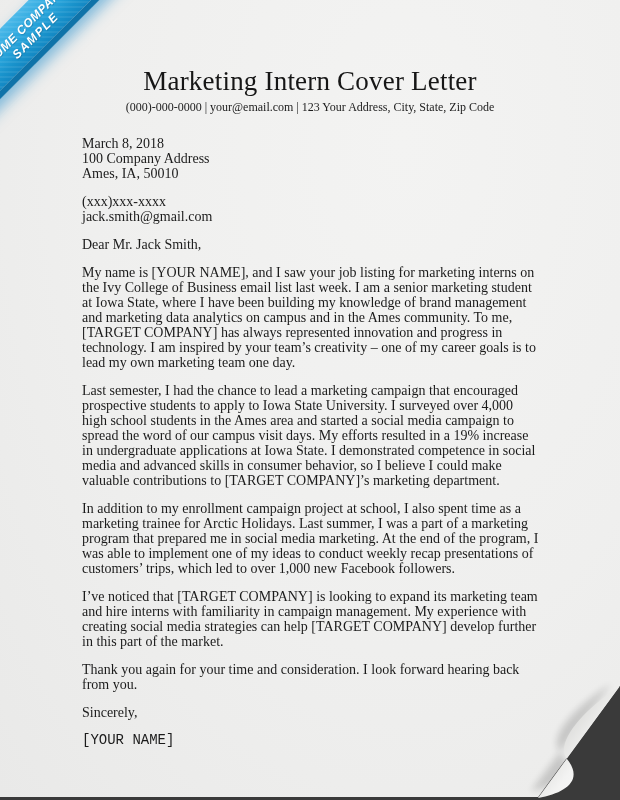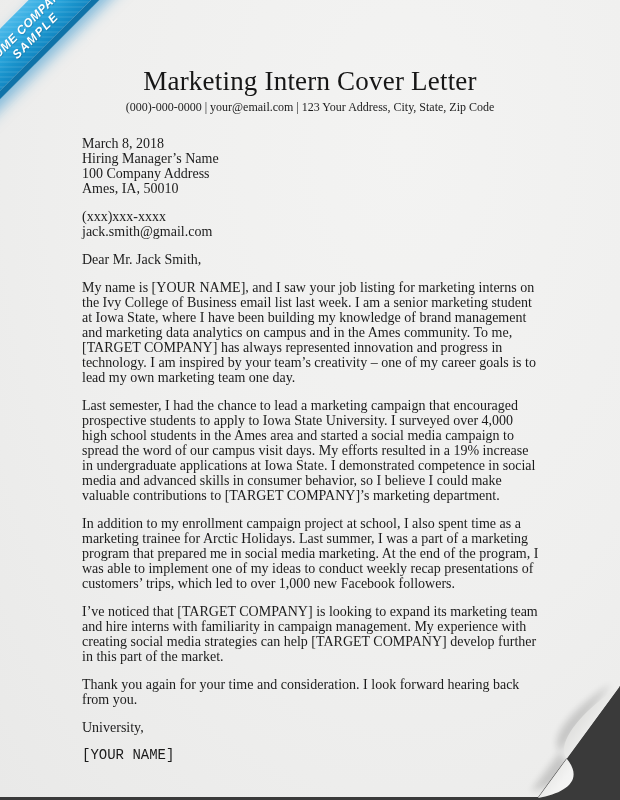--- a/index.html
+++ b/index.html
@@ -91,39 +91,38 @@
 
     <div class="doc-header">
       <h1 class="doc-title">Marketing Intern Cover Letter</h1>
       <div class="doc-contact">(000)-000-0000 | your@email.com | 123 Your Address, City, State, Zip Code</div>
     </div>
 
     <div class="doc-body">
 
       <div class="block">
         <div class="line">March 8, 2018</div>
-        <div class="line">Hiring Manager’s Name</div>
         <div class="line">100 Company Address</div>
         <div class="line">Ames, IA, 50010</div>
       </div>
 
       <div class="block">
         <div class="line">(xxx)xxx-xxxx</div>
         <div class="line">jack.smith@gmail.com</div>
       </div>
 
       <p class="para">Dear Mr. Jack Smith,</p>
 
       <p class="para">My name is [YOUR NAME], and I saw your job listing for marketing interns on the Ivy College of Business email list last week. I am a senior marketing student at Iowa State, where I have been building my knowledge of brand management and marketing data analytics on campus and in the Ames community. To me, [TARGET COMPANY] has always represented innovation and progress in technology. I am inspired by your team’s creativity – one of my career goals is to lead my own marketing team one day.</p>
       <p class="para">Last semester, I had the chance to lead a marketing campaign that encouraged prospective students to apply to Iowa State University. I surveyed over 4,000 high school students in the Ames area and started a social media campaign to spread the word of our campus visit days. My efforts resulted in a 19% increase in undergraduate applications at Iowa State. I demonstrated competence in social media and advanced skills in consumer behavior, so I believe I could make valuable contributions to [TARGET COMPANY]’s marketing department.</p>
       <p class="para">In addition to my enrollment campaign project at school, I also spent time as a marketing trainee for Arctic Holidays. Last summer, I was a part of a marketing program that prepared me in social media marketing. At the end of the program, I was able to implement one of my ideas to conduct weekly recap presentations of customers’ trips, which led to over 1,000 new Facebook followers.</p>
       <p class="para">I’ve noticed that [TARGET COMPANY] is looking to expand its marketing team and hire interns with familiarity in campaign management. My experience with creating social media strategies can help [TARGET COMPANY] develop further in this part of the market.</p>
       <p class="para">Thank you again for your time and consideration. I look forward hearing back from you.</p>
 
-      <p class="para">University,</p>
+      <p class="para">Sincerely,</p>
       <p class="para signature">[YOUR NAME]</p>
 
     </div>
   </div>
 
   <svg class="curl" viewBox="0 0 110 138" width="110" height="138" xmlns="http://www.w3.org/2000/svg">
     <defs>
       <linearGradient id="flapGrad" x1="1" y1="1" x2="0.15" y2="0.15">
         <stop offset="0" stop-color="#ffffff"></stop>
         <stop offset="0.5" stop-color="#f3f3f2"></stop>

